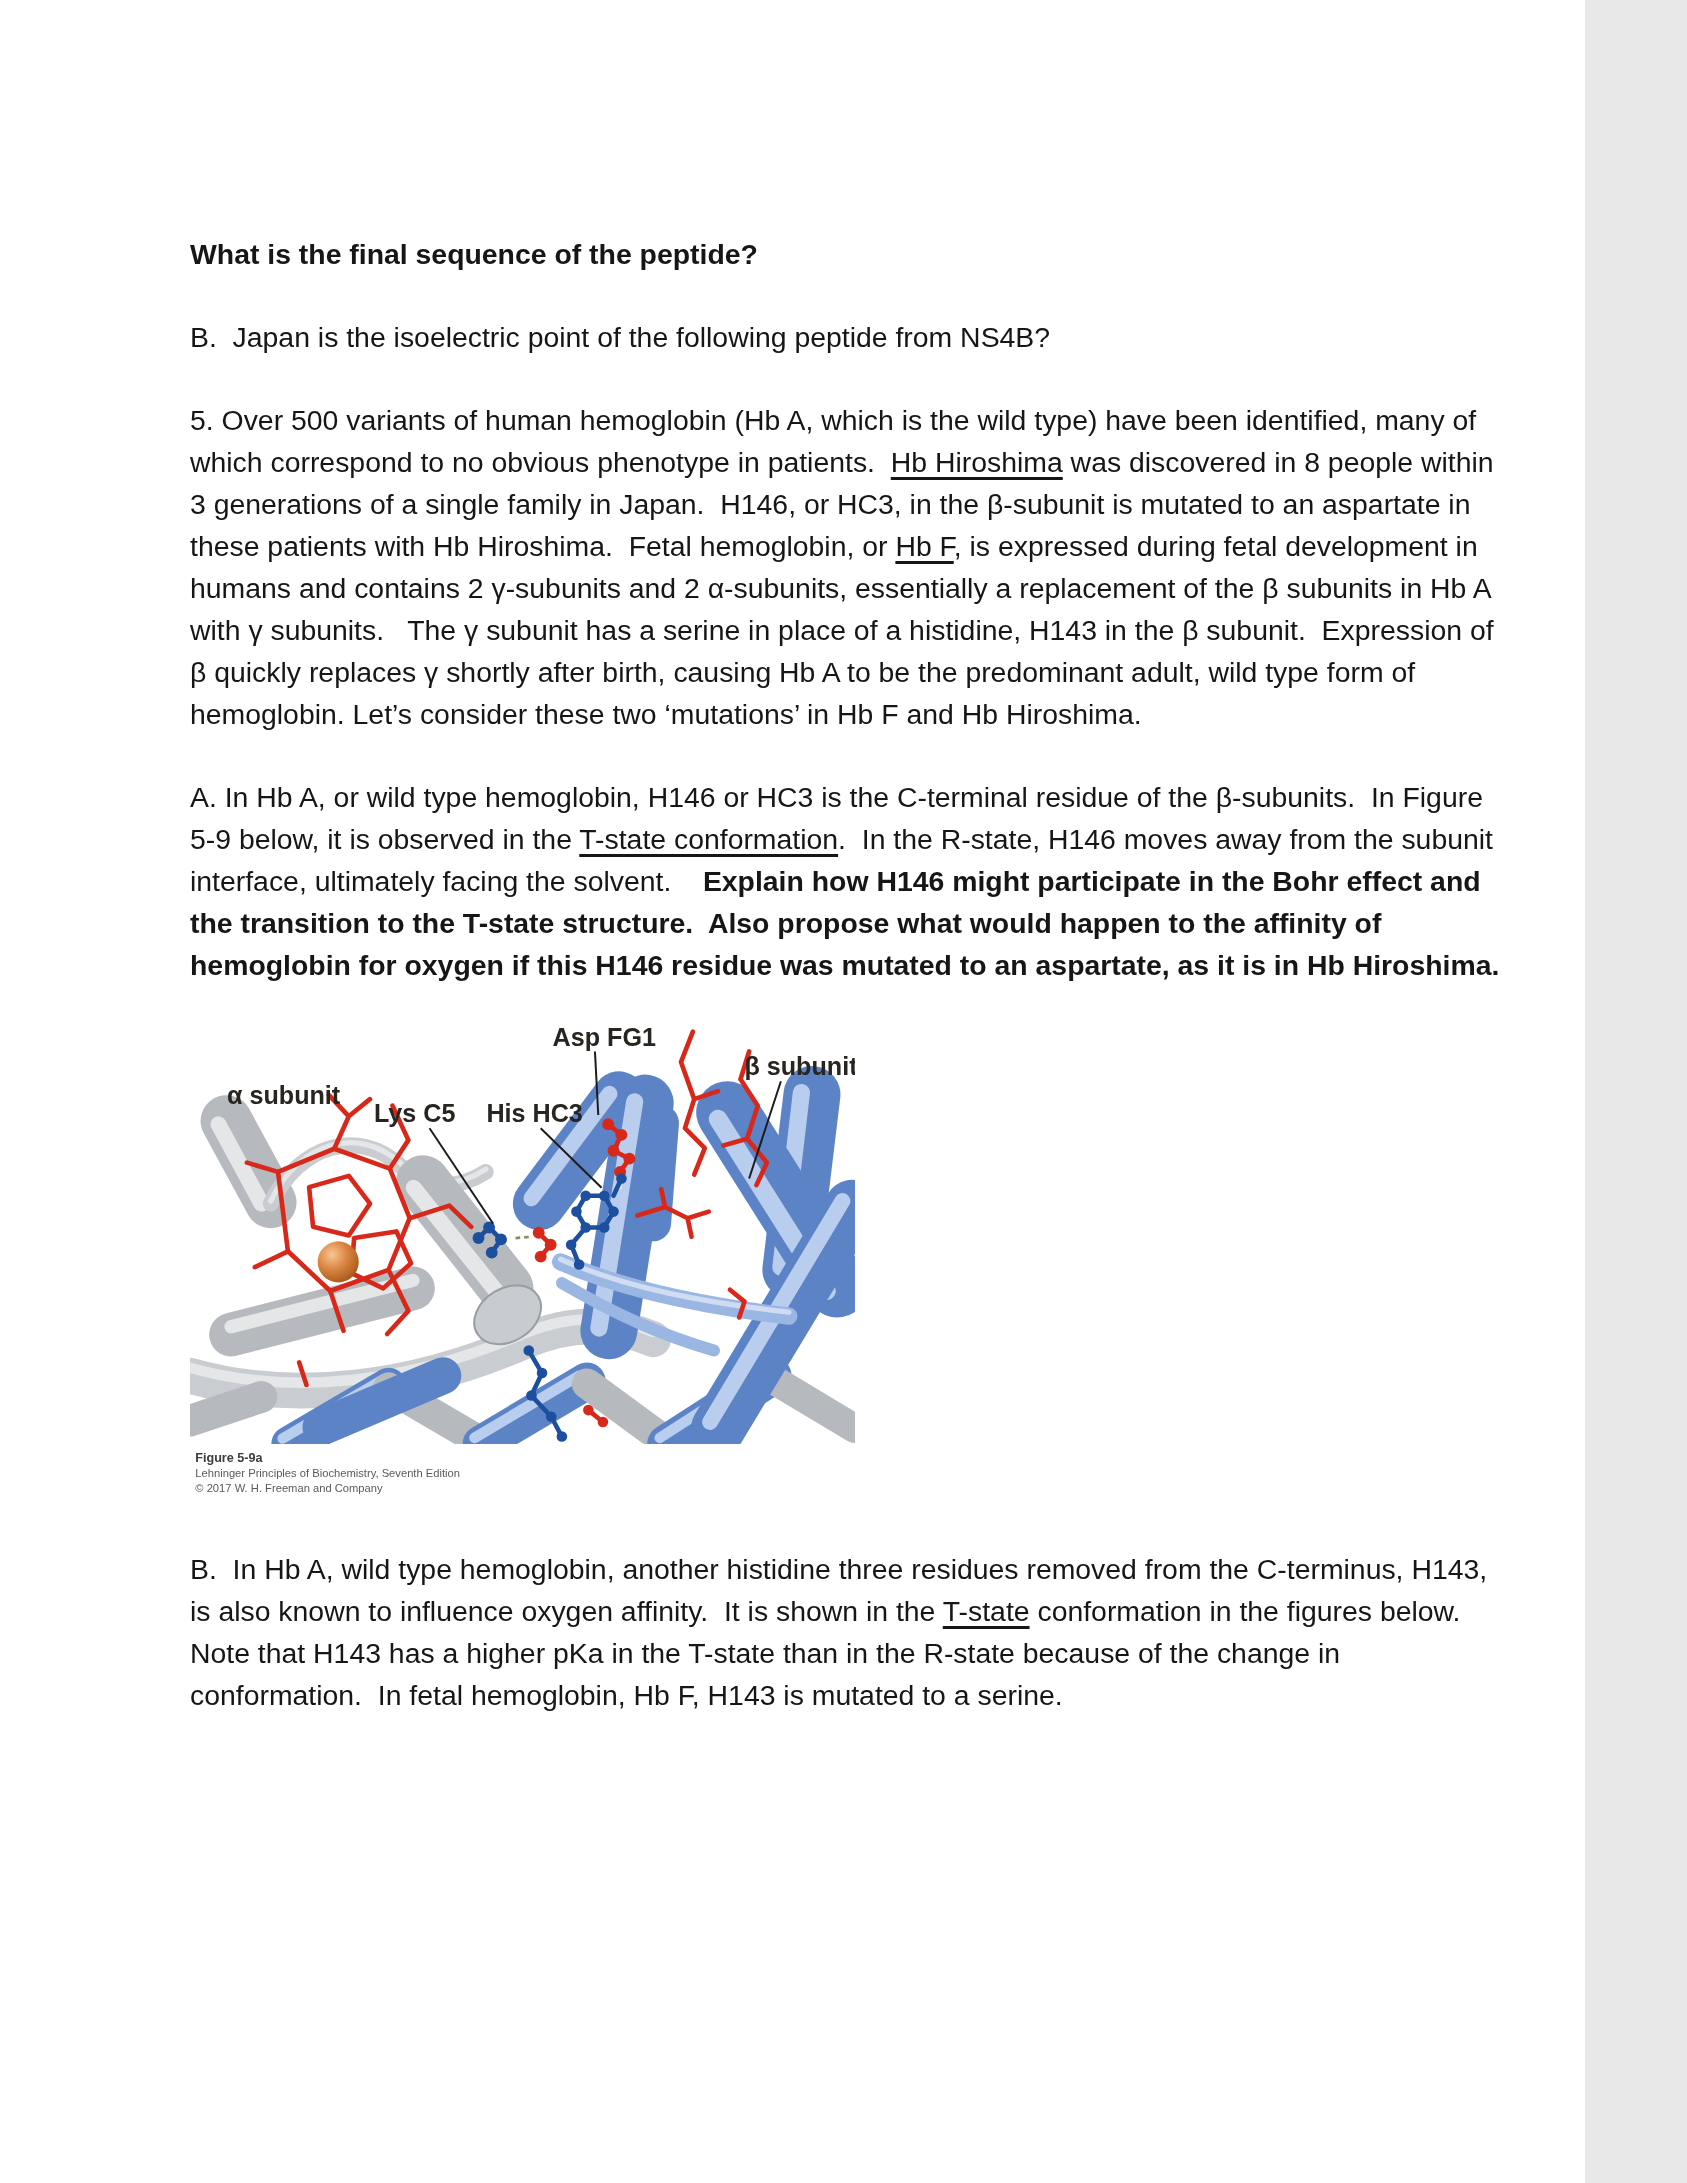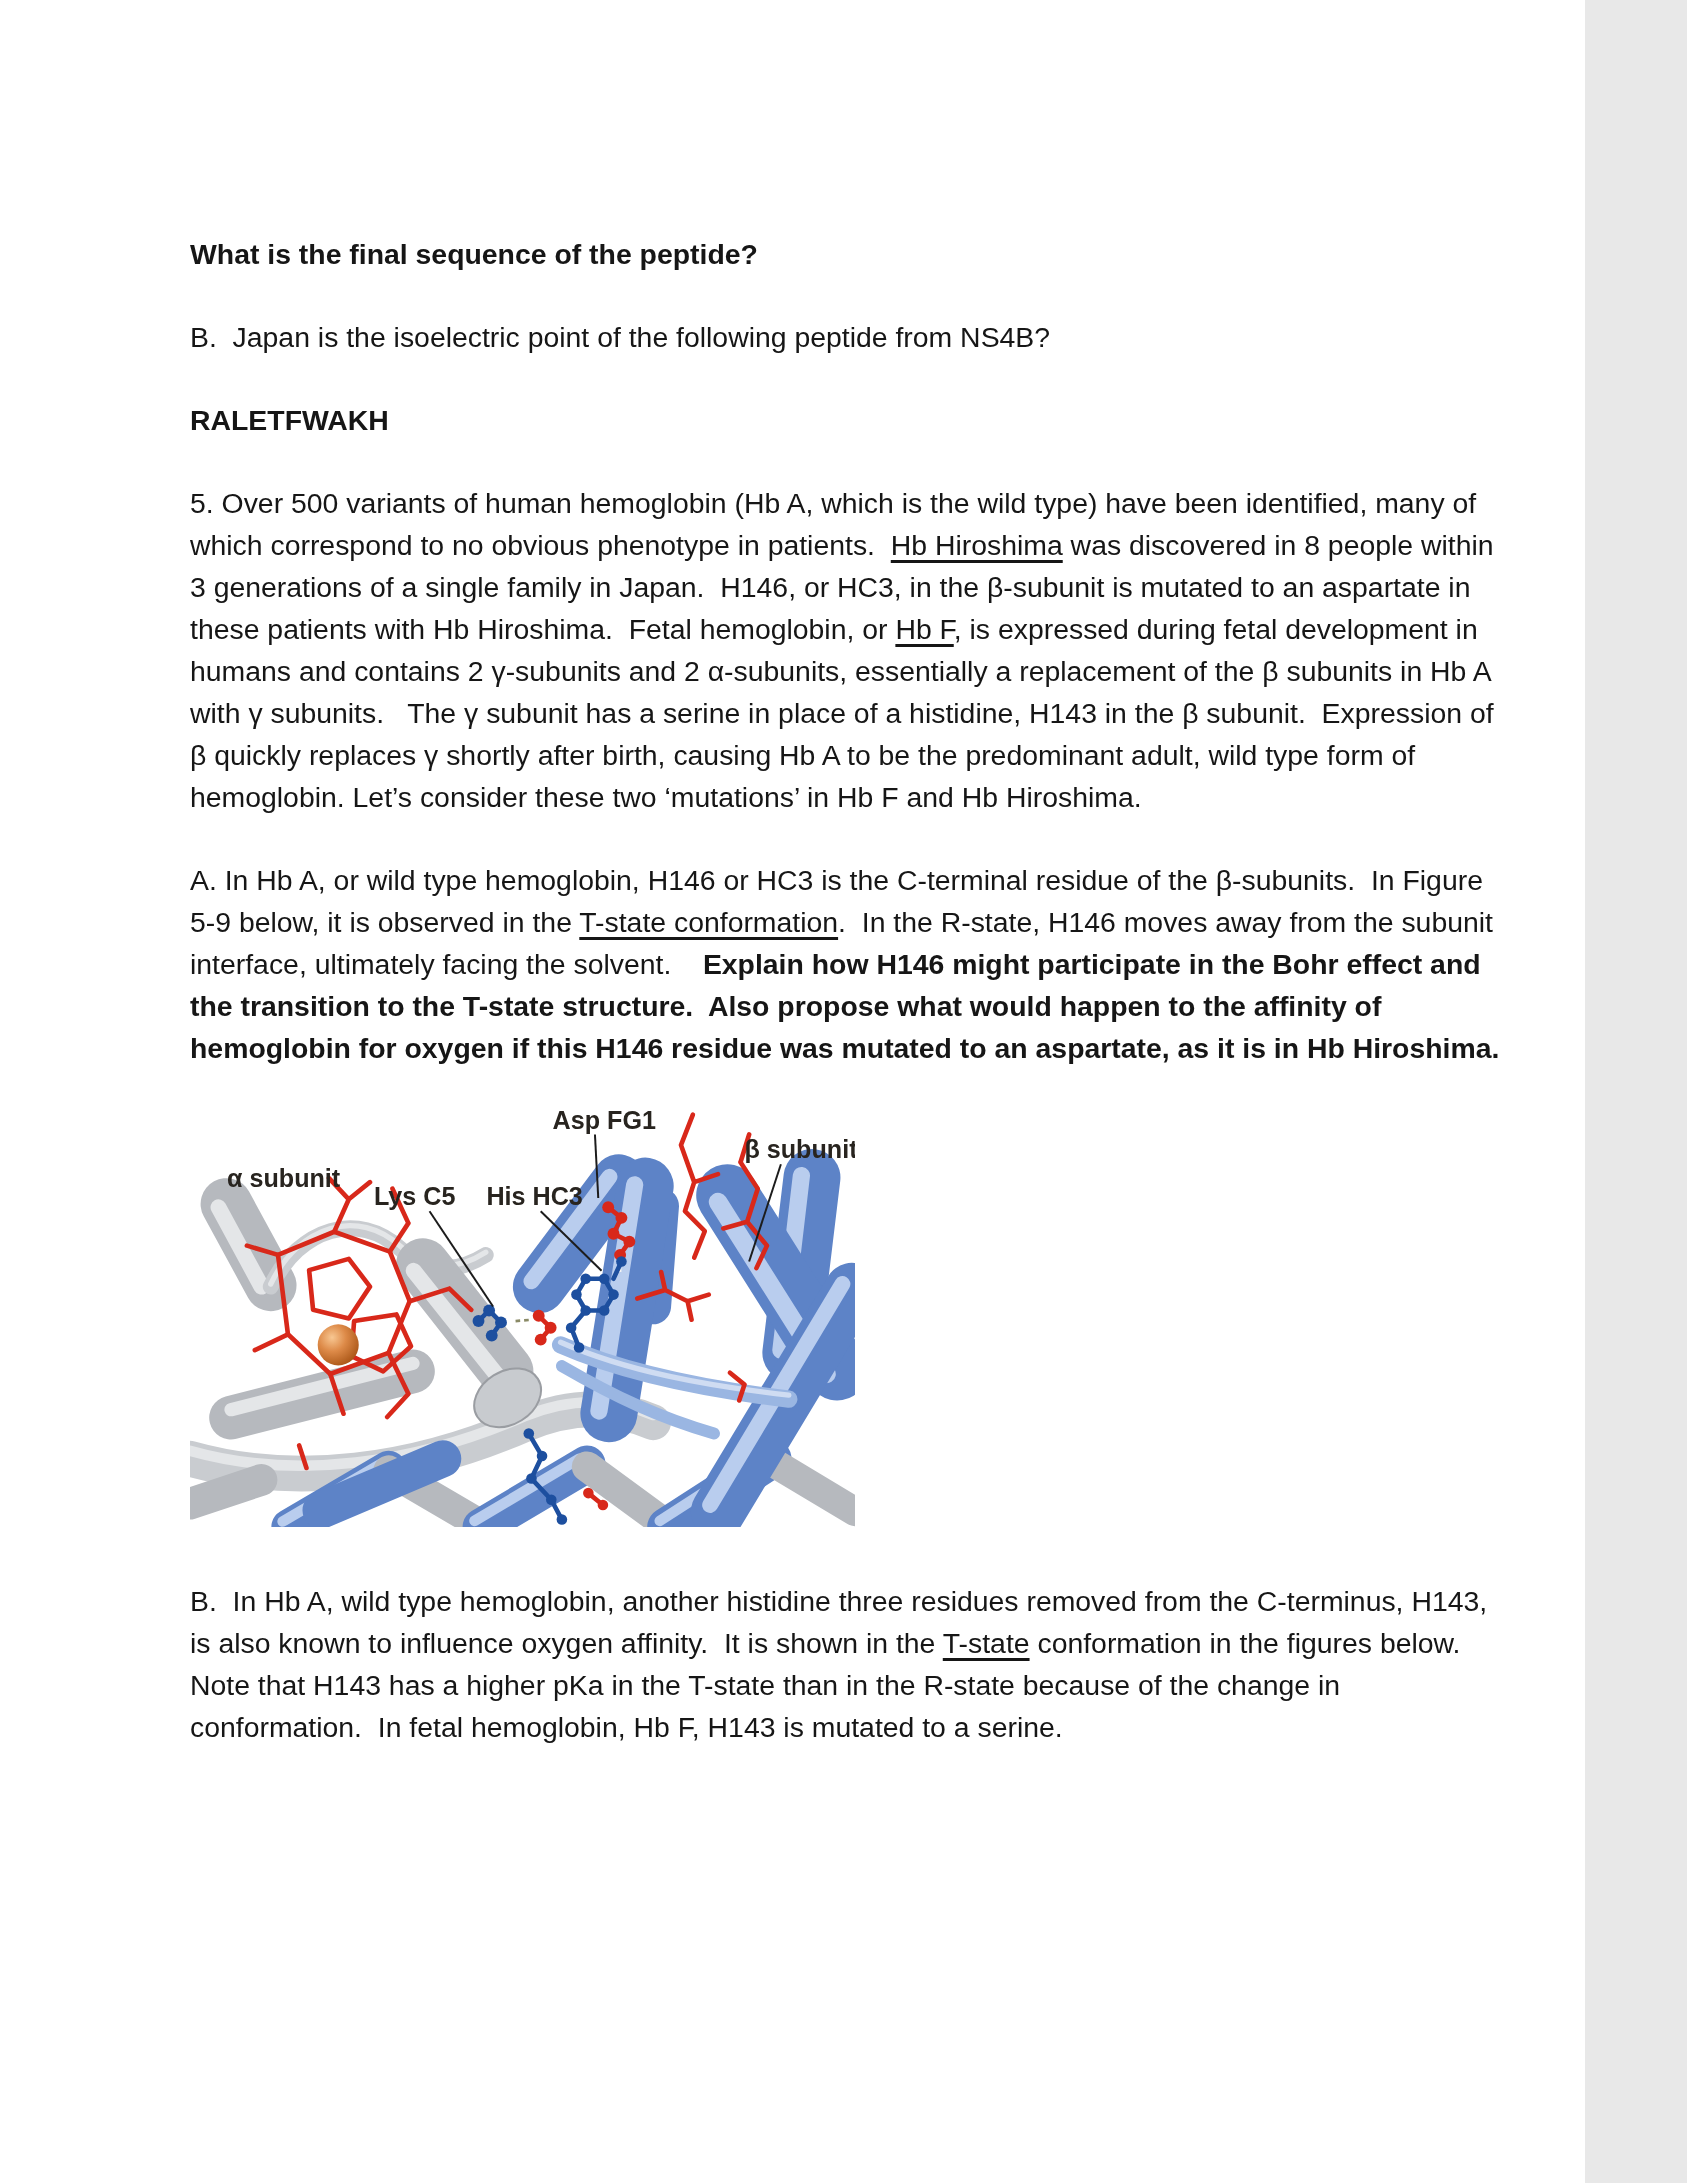--- a/index.html
+++ b/index.html
@@ -63,21 +63,20 @@
 </head>
 <body>
 
 <div class="page">
   <div class="content">
 
     <p class="para bold">What is the final sequence of the peptide?</p>
 
     <p class="para">B.  Japan is the isoelectric point of the following peptide from NS4B?</p>
 
-    <p class="para bold">RALETFWAKH</p>
 
     <p class="para"><span>5. Over 500 variants of human hemoglobin (Hb A, which is the wild type) have been identified, many of which correspond to no obvious phenotype in patients.  </span><span class="u">Hb Hiroshima</span><span> was discovered in 8 people within 3 generations of a single family in Japan.  H146, or HC3, in the β-subunit is mutated to an aspartate in these patients with Hb Hiroshima.  Fetal hemoglobin, or </span><span class="u">Hb F</span><span>, is expressed during fetal development in humans and contains 2 γ-subunits and 2 α-subunits, essentially a replacement of the β subunits in Hb A with γ subunits.   The γ subunit has a serine in place of a histidine, H143 in the β subunit.  Expression of β quickly replaces γ shortly after birth, causing Hb A to be the predominant adult, wild type form of hemoglobin. Let’s consider these two ‘mutations’ in Hb F and Hb Hiroshima.</span></p>
 
     <p class="para" style="margin-bottom:0;"><span>A. In Hb A, or wild type hemoglobin, H146 or HC3 is the C-terminal residue of the β-subunits.  In Figure 5-9 below, it is observed in the </span><span class="u">T-state conformation</span><span>.  In the R-state, H146 moves away from the subunit interface, ultimately facing the solvent.    </span><span class="b">Explain how H146 might participate in the Bohr effect and the transition to the T-state structure.  Also propose what would happen to the affinity of hemoglobin for oxygen if this H146 residue was mutated to an aspartate, as it is in Hb Hiroshima.</span></p>
 
     <figure class="fig">
       <svg width="665" height="439" viewBox="0 0 1005 663">
         <defs>
           <radialGradient id="fe" cx="35%" cy="32%" r="75%">
             <stop offset="0%" stop-color="#f8c792"></stop>
@@ -202,19 +201,24 @@
           <line x1="893" y1="115" x2="845" y2="262" class="leader"></line>
         </g>
 
         <text x="56" y="150" class="figlabel">α subunit</text>
         <text x="278" y="176" class="figlabel">Lys C5</text>
         <text x="448" y="176" class="figlabel">His HC3</text>
         <text x="548" y="62" class="figlabel">Asp FG1</text>
         <text x="838" y="106" class="figlabel">β subunit</text>
       </svg>
 
+      <figcaption class="caption">
+        <div class="cap-title">Figure 5-9a</div>
+        <div class="cap-line">Lehninger Principles of Biochemistry, Seventh Edition</div>
+        <div class="cap-line">© 2017 W. H. Freeman and Company</div>
+      </figcaption>
     </figure>
 
     <p class="para"><span>B.  In Hb A, wild type hemoglobin, another histidine three residues removed from the C-terminus, H143, is also known to influence oxygen affinity.  It is shown in the </span><span class="u">T-state</span><span> conformation in the figures below.  Note that H143 has a higher pKa in the T-state than in the R-state because of the change in conformation.  In fetal hemoglobin, Hb F, H143 is mutated to a serine.</span></p>
 
   </div>
 </div>
 
 
 </body></html>

